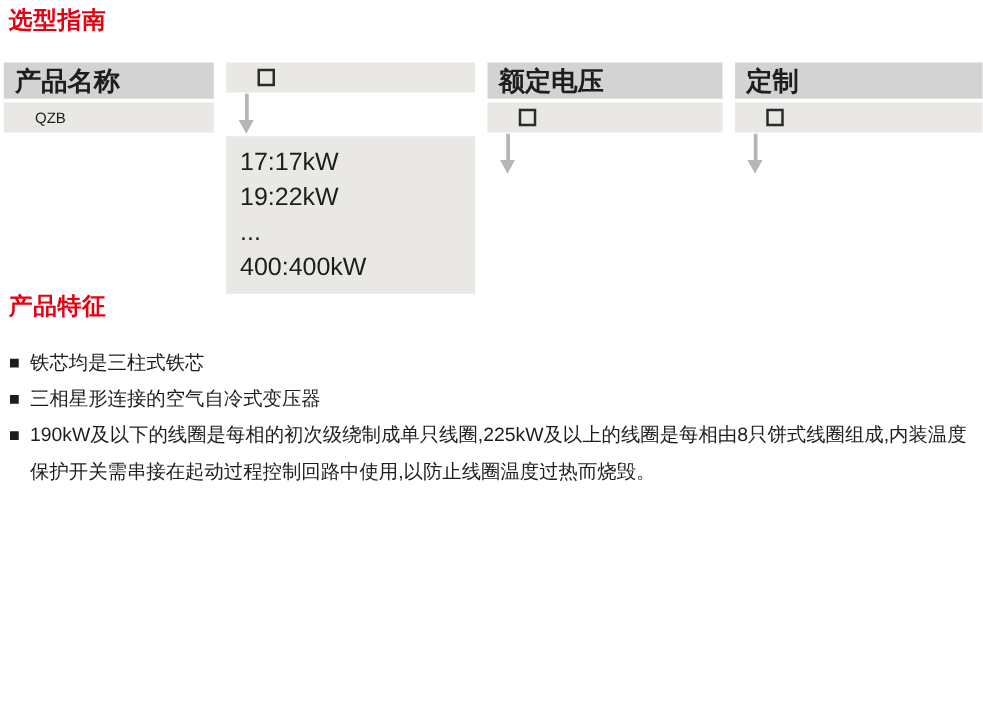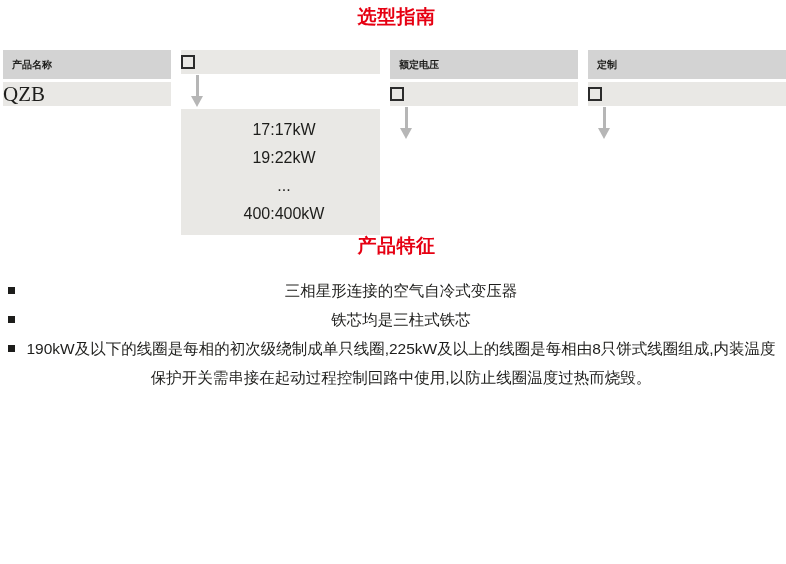--- a/index.html
+++ b/index.html
@@ -4,21 +4,21 @@
 <style>
   * { box-sizing: border-box; }
   html, body { margin: 0; padding: 0; }
   body {
     width: 786px; height: 564px;
     background: #ffffff;
     color: #1d1d1b;
     font-family: "Liberation Sans", "DejaVu Sans", sans-serif;
     overflow: hidden;
   }
-  .page { position: relative; width: 786px; height: 564px; padding: 6px 0 0 7px; text-align: center; }
+  .page { position: relative; width: 786px; height: 564px; padding: 6px 0 0 7px; }
 
   .sec-title {
     margin: 0;
     font-size: 19px;
     line-height: 22px;
     font-weight: 700;
     color: var(--accent-red, #e60012);
     letter-spacing: 0.5px;
   }
 
@@ -28,30 +28,29 @@
     grid-template-columns: 168px 199px 188px 198px;
     column-gap: 10px;
     margin: 22px 0 0 -4px;
   }
   .col { display: block; }
   .hdr {
     height: 29px;
     background: var(--header-bg, #d3d3d3);
     display: flex; align-items: center;
     padding-left: 9px;
-    font-size: 10px; font-weight: 700;
+    font-size: 21px; font-weight: 700;
     margin-bottom: 3px;
   }
   .cell {
     height: 24px;
     background: var(--cell-bg, #e9e8e5);
     display: flex; align-items: center;
-    padding-left: 0;
-    font-size: 21px;
-    font-family: Liberation Serif, serif;
+    padding-left: 25px;
+    font-size: 12px;
   }
   .checkbox {
     display: inline-block;
     width: 14px; height: 14px;
     border: 2px solid #2b2b2b;
     background: transparent;
   }
   .arrowzone { height: 35px; position: relative; }
   .a-line {
     position: absolute; left: 15px; top: 1px;
@@ -62,21 +61,21 @@
     position: absolute; left: 10px; top: 22px;
     width: 0; height: 0;
     border-left: 6.5px solid transparent;
     border-right: 6.5px solid transparent;
     border-top: 11px solid var(--arrow-gray, #b6b6b6);
   }
   .opts {
     height: 126px;
     background: var(--cell-bg, #e9e8e5);
     padding: 7px 4px 0 11px;
-    font-size: 16px;
+    font-size: 20px;
     line-height: 28px;
   }
 
   
   .feat-title { }
   .bullets { margin-top: 19px; width: 776px; }
   .bullet { display: flex; align-items: flex-start; font-size: 15.5px; line-height: 29px; }
   .marker { flex: 0 0 auto; width: 7px; height: 7px; background: #1d1d1b; margin: 11px 9px 0 1px; }
   .btext { flex: 1 1 auto; max-width: 754px; }
 </style>
@@ -134,25 +133,25 @@
       </div>
     </div>
 
   </div>
 
   <h2 class="sec-title feat-title">产品特征</h2>
 
   <div class="bullets">
     <div class="bullet">
       <span class="marker"></span>
-      <span class="btext">三相星形连接的空气自冷式变压器</span>
+      <span class="btext">铁芯均是三柱式铁芯</span>
     </div>
     <div class="bullet">
       <span class="marker"></span>
-      <span class="btext">铁芯均是三柱式铁芯</span>
+      <span class="btext">三相星形连接的空气自冷式变压器</span>
     </div>
     <div class="bullet">
       <span class="marker"></span>
       <span class="btext">190kW及以下的线圈是每相的初次级绕制成单只线圈,225kW及以上的线圈是每相由8只饼式线圈组成,内装温度保护开关需串接在起动过程控制回路中使用,以防止线圈温度过热而烧毁。</span>
     </div>
   </div>
 
 </div>
 
 </body></html>

